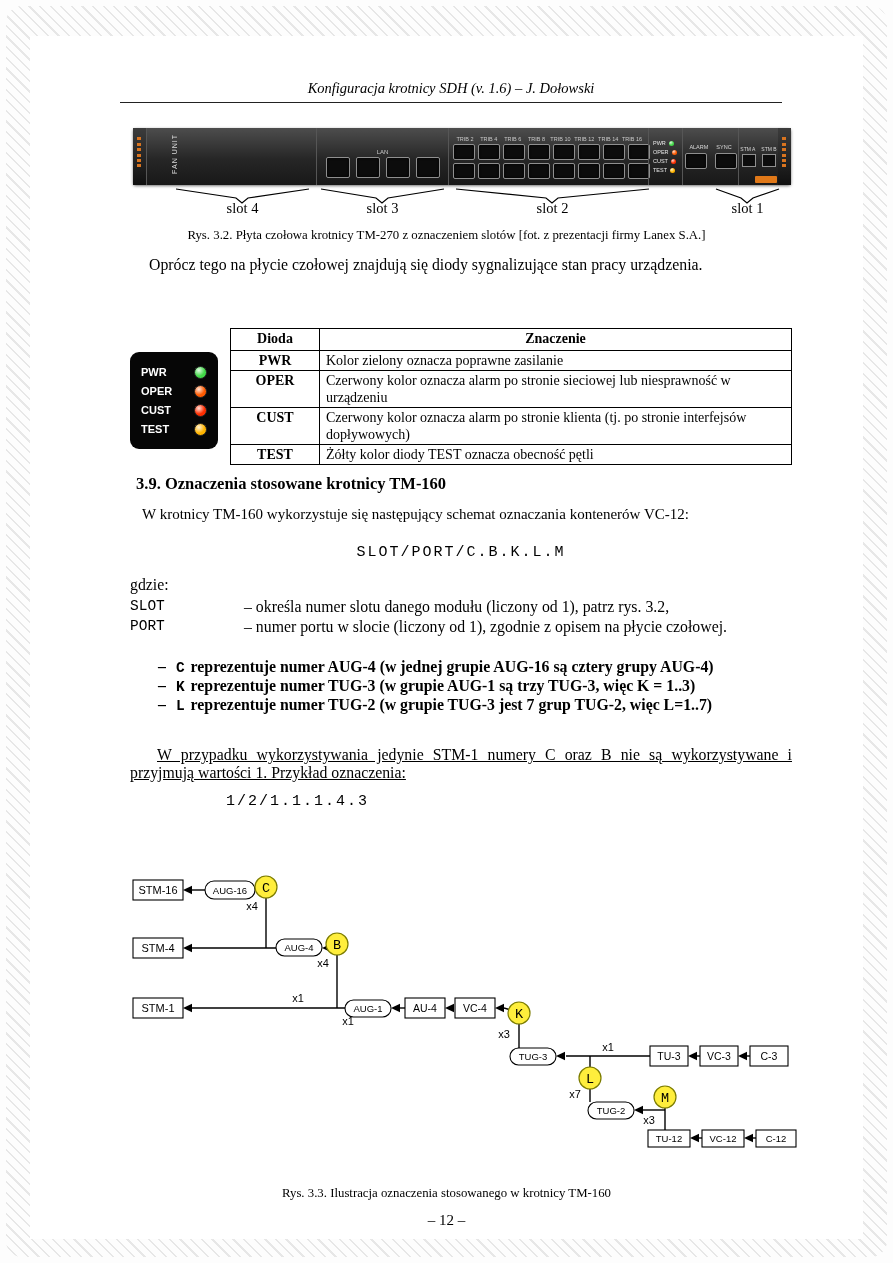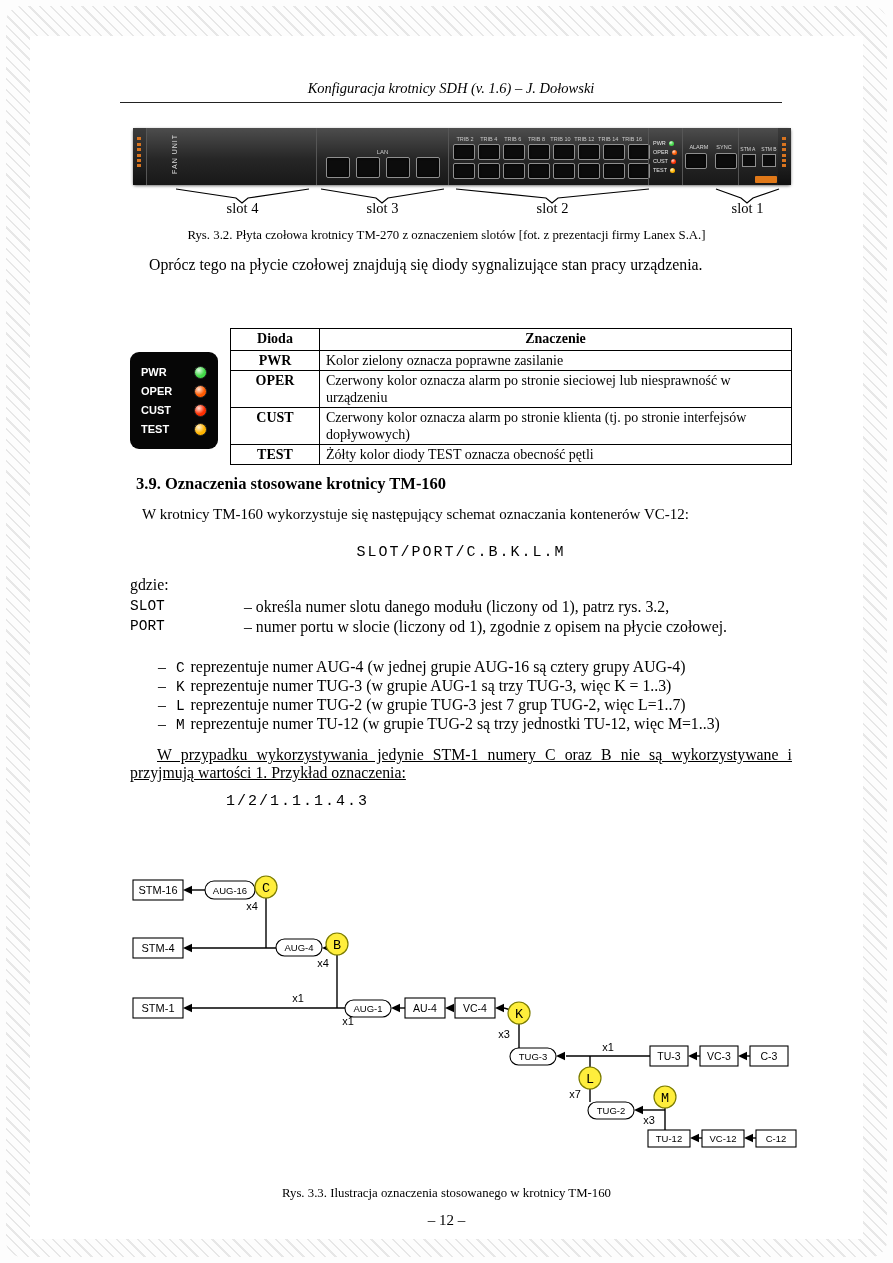--- a/index.html
+++ b/index.html
@@ -71,21 +71,21 @@
 
   .heading{left:106px;top:438px;font-size:16.5px;font-weight:bold;}
   .para1{left:85px;top:470px;width:662px;font-size:15px;text-indent:27px;}
   .schema{left:100px;top:508px;width:662px;text-align:center;
           font-family:"Liberation Mono",monospace;font-size:15px;letter-spacing:2px;}
   .gdzie{left:100px;top:540px;font-size:15.8px;}
   .defs{left:100px;top:562px;width:672px;font-size:15.8px;}
   .defrow{display:flex;margin-bottom:2px;}
   .term{font-family:"Liberation Mono",monospace;font-size:14.5px;width:114px;flex:none;}
   .sublist{left:128px;top:622px;width:645px;font-size:15.8px;}
-  .subrow{margin-bottom:1px;}
+  .subrow{margin-bottom:1px;font-weight:bold;}
   .dash{margin-right:10px;}
   .letter{font-family:"Liberation Mono",monospace;font-size:14.5px;margin-right:6px;}
   .para2{left:100px;top:710px;width:662px;font-size:15.8px;text-indent:27px;text-align:justify;text-decoration:underline;}
   .example{left:196px;top:757px;font-family:"Liberation Mono",monospace;font-size:15px;letter-spacing:2px;}
 
   
   .diagram{left:95px;top:829px;}
   svg text{font-family:"Liberation Sans",sans-serif;font-size:10.5px;fill:#000;text-anchor:middle;}
   .bx{fill:#fff;stroke:#000;stroke-width:1.1;}
   .ln{stroke:#000;stroke-width:1.4;fill:none;}
@@ -279,21 +279,20 @@
       <div class="defrow">
           <span class="term">PORT</span>
           <span class="desc">– numer portu w slocie (liczony od 1), zgodnie z opisem na płycie czołowej.</span>
         </div>
     </div>
 
     <div class="abs sublist">
       <div class="subrow"><span class="dash">–</span><span class="letter">C</span><span>reprezentuje numer AUG-4 (w jednej grupie AUG-16 są cztery grupy AUG-4)</span></div>
       <div class="subrow"><span class="dash">–</span><span class="letter">K</span><span>reprezentuje numer TUG-3 (w grupie AUG-1 są trzy TUG-3, więc K = 1..3)</span></div>
       <div class="subrow"><span class="dash">–</span><span class="letter">L</span><span>reprezentuje numer TUG-2 (w grupie TUG-3 jest 7 grup TUG-2, więc L=1..7)</span></div>
-      <div class="subrow"><span class="dash">–</span><span class="letter">M</span><span>reprezentuje numer TU-12 (w grupie TUG-2 są trzy jednostki TU-12, więc M=1..3)</span></div>
     </div>
 
     <div class="abs para2">W przypadku wykorzystywania jedynie STM-1 numery C oraz B nie są wykorzystywane i przyjmują wartości 1. Przykład oznaczenia:</div>
     <div class="abs example">1/2/1.1.1.4.3</div>
 
     <svg class="abs diagram" width="700" height="300" viewBox="0 0 700 300">
       <g>
         <line class="ln" x1="66" y1="25" x2="80" y2="25"></line>
         <polygon class="ah" points="58,25 67,20.8 67,29.2"></polygon>
         <polygon class="ah" points="130,25 139,20.8 139,29.2"></polygon>

